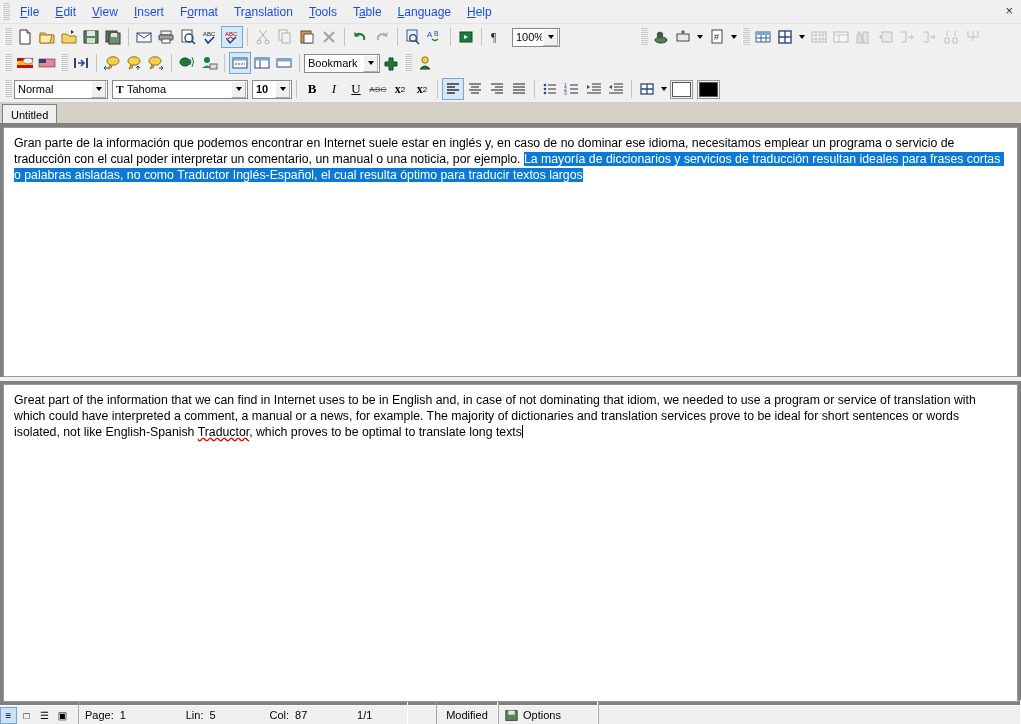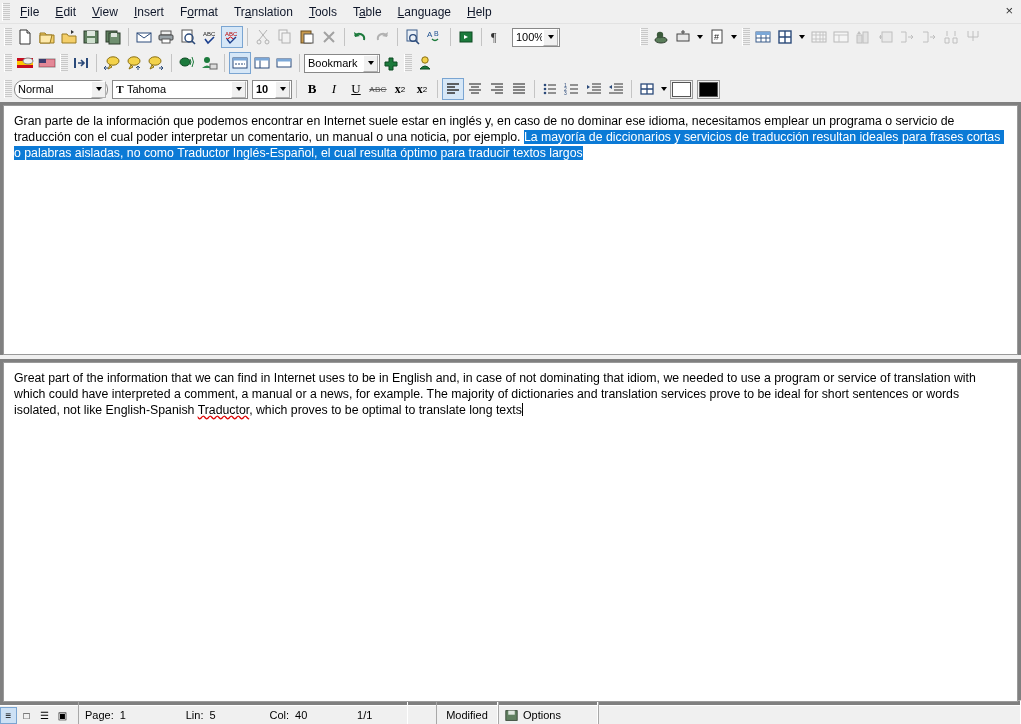--- a/index.html
+++ b/index.html
@@ -68,21 +68,21 @@
     display: flex; align-items: center;
     border-bottom: 1px solid #e3e3e3;
     position: relative;
   }
   .gripper {
     width: 8px; height: 18px; margin: 0 2px 0 2px;
     background: repeating-linear-gradient(to bottom,#c9c9c9 0 1px,transparent 1px 2px);
     border-left: 1px solid #fff; flex: none;
   }
   .menuitem {
-    padding: 3px 8px; font-size: 12px; color: #0f172a;
+    padding: 3px 8px; font-size: 12px; color: #1d4ed8;
     white-space: nowrap; cursor: default;
   }
   .menuitem u { text-decoration: underline; }
   .menu-close {
     position: absolute; right: 8px; top: 4px;
     font-size: 13px; color: #333; line-height: 1;
   }
 
   
   .toolbar {
@@ -557,21 +557,21 @@
       <svg width="16" height="16" viewBox="0 0 16 16">
           <circle cx="8" cy="5" r="3.2" fill="#f3d24a" stroke="#8a6f14"></circle>
           <path d="M3 14q5-6 10 0z" fill="#1c7a3c" stroke="#0d4a22"></path>
         </svg>
     </div>
   </div>
 
   <div class="toolbar">
     <div class="gripper"></div>
 
-    <div class="combo" style="width:94px;border-radius:9px;">
+    <div class="combo" style="width:94px;">
       <span class="cb-txt">Normal</span>
       <span class="cb-btn">
           <i></i>
         </span>
     </div>
 
     <div class="combo" style="width:136px;margin-left:4px;padding-left:0;">
       <span style="width:14px;text-align:center;font-family:'Liberation Serif',serif;font-weight:bold;">T</span>
       <span class="cb-txt">Tahoma</span>
       <span class="cb-btn">
@@ -668,20 +668,25 @@
     <div class="colorbtn">
       <span class="swatch" style="background:#ffffff"></span>
       <span class="cb-btn"><i></i></span>
     </div>
     <div class="colorbtn" style="margin-left:4px;">
       <span class="swatch" style="background:#000000"></span>
       <span class="cb-btn"><i></i></span>
     </div>
   </div>
 
+  <div class="tabstrip">
+    <div class="doctab">
+      <span>Untitled</span>
+    </div>
+  </div>
 
   <div class="editors">
 
     <div class="pane pane-src">
       <div class="doc-text"><span>Gran parte de la información que podemos encontrar en Internet suele estar en inglés y, en caso de no dominar ese idioma, necesitamos emplear un programa o servicio de traducción con el cual poder interpretar un comentario, un manual o una noticia, por ejemplo. </span><span class="sel">La mayoría de diccionarios y servicios de traducción resultan ideales para frases cortas o palabras aisladas, no como Traductor Inglés-Español, el cual resulta óptimo para traducir textos largos</span></div>
     </div>
 
     <div class="splitter"></div>
 
     <div class="pane pane-dst">
@@ -695,21 +700,21 @@
     <div class="viewbtn">□</div>
     <div class="viewbtn">☰</div>
     <div class="viewbtn">▣</div>
 
     <div class="sb-cell" style="width:330px;margin-left:6px;">
       <span class="sb-lbl">Page:</span>
       <span class="sb-field" style="width:66px;">1</span>
       <span class="sb-lbl">Lin:</span>
       <span class="sb-field" style="width:60px;">5</span>
       <span class="sb-lbl">Col:</span>
-      <span class="sb-field" style="width:62px;">40</span>
+      <span class="sb-field" style="width:62px;">87</span>
       <span class="sb-field">1/1</span>
     </div>
 
     <div class="sb-cell" style="width:62px;justify-content:center;margin-left:28px;">Modified</div>
 
     <div class="sb-cell" style="width:100px;align-items:center;">
       <span style="margin-right:5px;display:flex;">
         <svg width="13" height="13" viewBox="0 0 16 16">
             <rect x="1" y="2" width="14" height="12" fill="#5f7f5f" stroke="#2d3d2d"></rect>
             <rect x="4" y="2" width="8" height="5" fill="#dfe7df"></rect>

